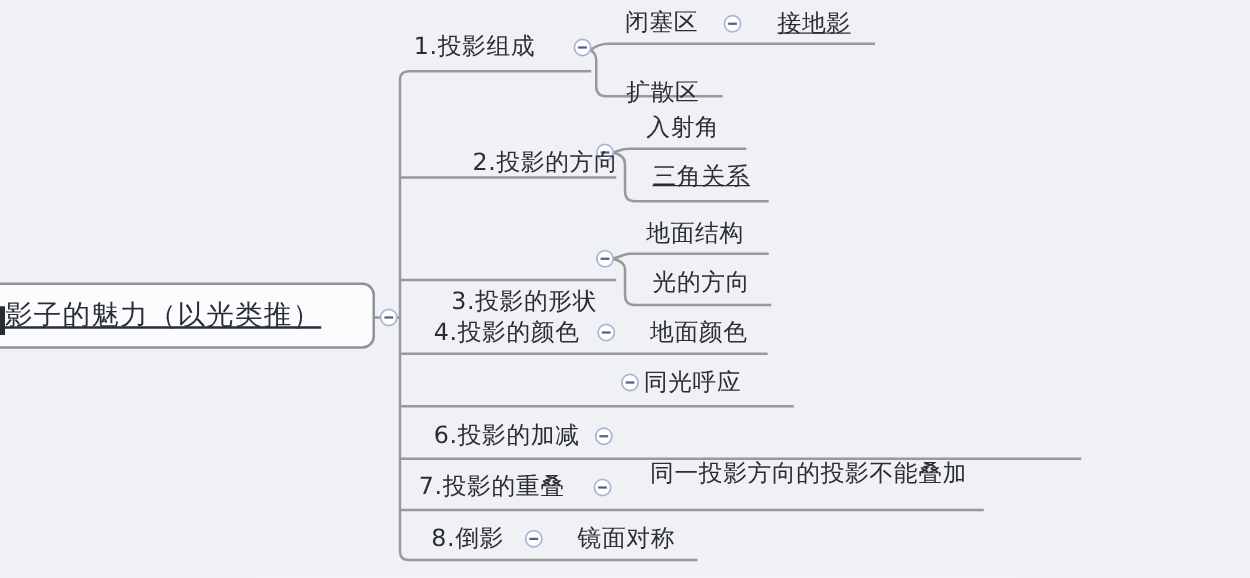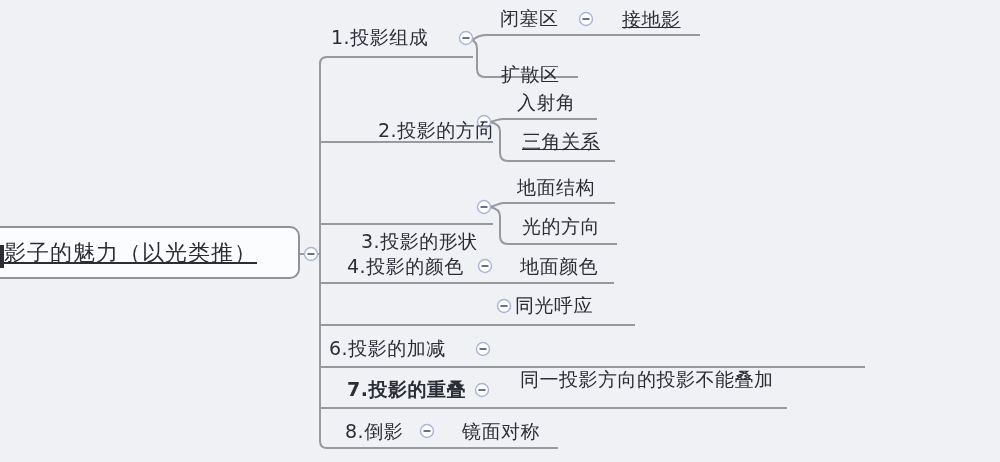--- a/index.html
+++ b/index.html
@@ -104,18 +104,18 @@
     <div class="topic" style="left: 501px; top: 64px;">扩散区</div>
     <div class="topic" style="left: 345px; top: 120px; margin-left: 33px;">2.投影的方向</div>
     <div class="topic" style="left: 517px; top: 92px;">入射角</div>
     <div class="topic" style="left: 522px; top: 131px; text-decoration: underline;">三角关系</div>
     <div class="topic" style="left: 361px; top: 197px; margin-top: 34px;">3.投影的形状</div>
     <div class="topic" style="left: 517px; top: 177px;">地面结构</div>
     <div class="topic" style="left: 522px; top: 216px;">光的方向</div>
     <div class="topic" style="left: 347px; top: 256px;">4.投影的颜色</div>
     <div class="topic" style="left: 520px; top: 256px;">地面颜色</div>
     <div class="topic" style="left: 515px; top: 297px; font-family: Liberation Mono, monospace;">同光呼应</div>
-    <div class="topic" style="left: 329px; top: 338px;">6.投影的加减</div>
-    <div class="topic" style="left: 347px; top: 379px; font-weight: bold;">7.投影的重叠</div>
+    <div class="topic" style="left: 347px; top: 338px;">6.投影的加减</div>
+    <div class="topic" style="left: 335px; top: 379px;">7.投影的重叠</div>
     <div class="topic" style="left: 520px; top: 369px;">同一投影方向的投影不能叠加</div>
     <div class="topic" style="left: 345px; top: 421px;">8.倒影</div>
     <div class="topic" style="left: 462px; top: 421px;">镜面对称</div>
   </div>
 
 </body></html>

